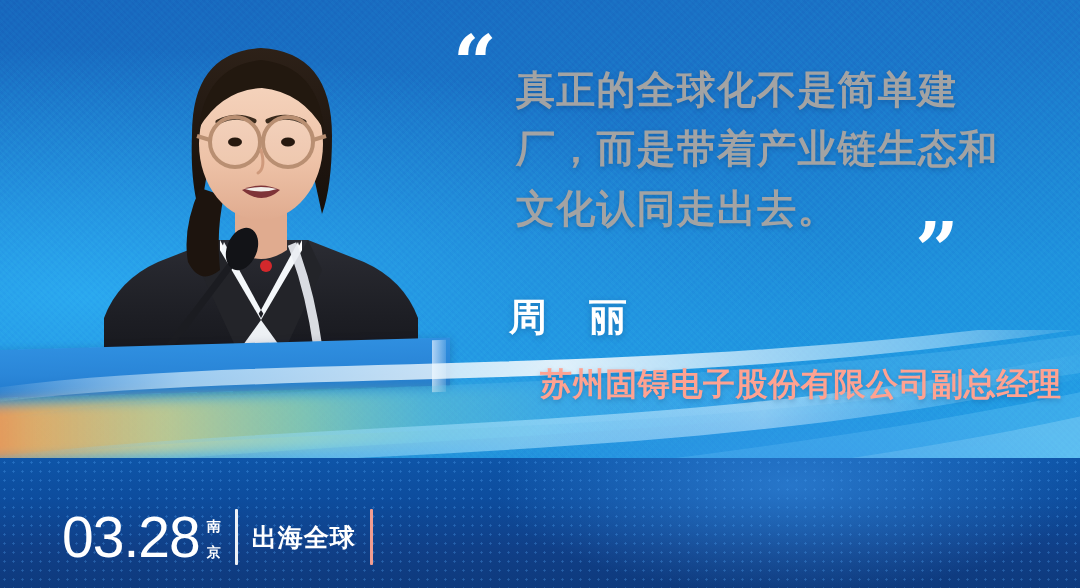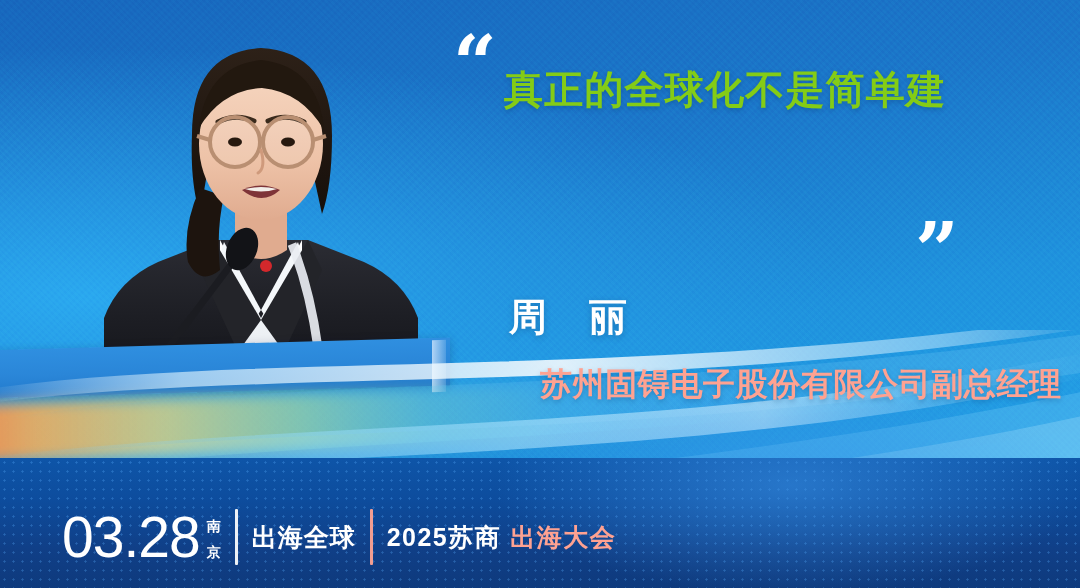--- a/index.html
+++ b/index.html
@@ -92,22 +92,22 @@
     font-family:"DejaVu Serif", serif;
     font-weight:700;
     line-height:1;
     letter-spacing:-2px;
     user-select:none;
   }
   .quote-open{ left:453px; top:26px;  font-size:76px; }
   .quote-close{ left:915px; top:213px; font-size:76px; }
 
   .quote-text{
-    position:absolute; left:504px; top:60px; width:560px;
-    color:#84cc16;
+    position:absolute; left:516px; top:60px; width:560px;
+    color:#a3a3a3;
     font-size:39px;
     font-weight:700;
     line-height:1.52;
     letter-spacing:1.2px;
     text-shadow:0 2px 5px rgba(8,48,100,.30);
   }
   .quote-text .ln{ display:block; white-space:pre; }
 
   
   .speaker-name{
@@ -297,35 +297,33 @@
 
   <div class="bg-footer"></div>
   <div class="bg-footer-dots"></div>
   <div class="bg-footer-glowR"></div>
 
   <div class="quote-open">“</div>
   <div class="quote-close">”</div>
 
   <div class="quote-text">
     <span class="ln">真正的全球化不是简单建</span>
+    <span class="ln">厂，而是带着产业链生态和</span>
+    <span class="ln">文化认同走出去。</span>
   </div>
 
   <div class="speaker-name">周　丽</div>
   <div class="speaker-title">苏州固锝电子股份有限公司副总经理</div>
 
   <div class="lockup">
     <div class="date">03.28</div>
     <div class="city">
       <span>南</span>
       <span>京</span>
     </div>
     <div class="vrule"></div>
     <div class="slogan">
       <span class="l1">出海全球</span>
     </div>
     <div class="vrule coral"></div>
-    <div class="eventname">
-      <span class="l1">2025苏商</span>
-      <span class="l2">出海大会</span>
-    </div>
   </div>
 
 </div>
 
 </body></html>

